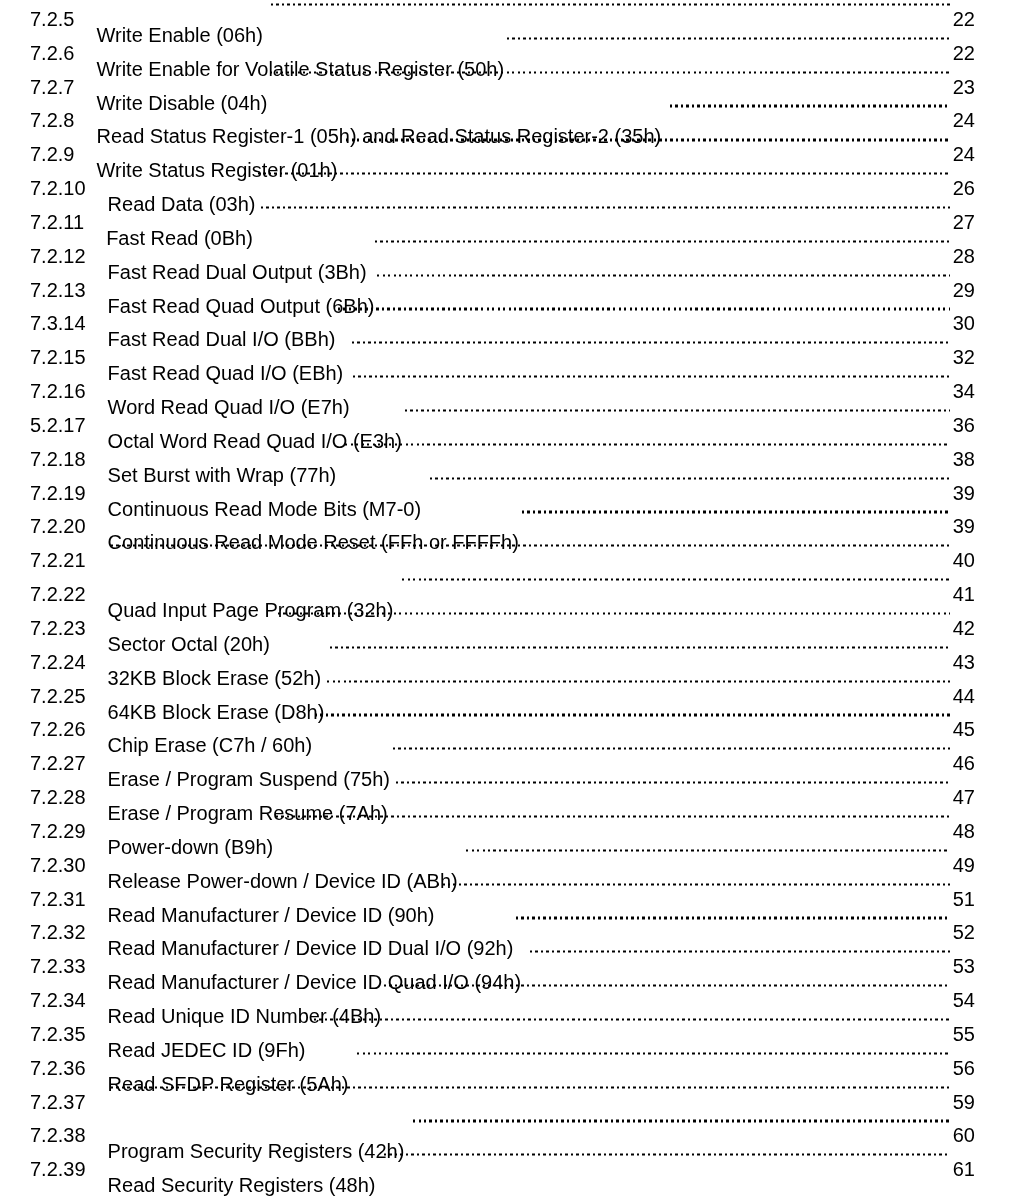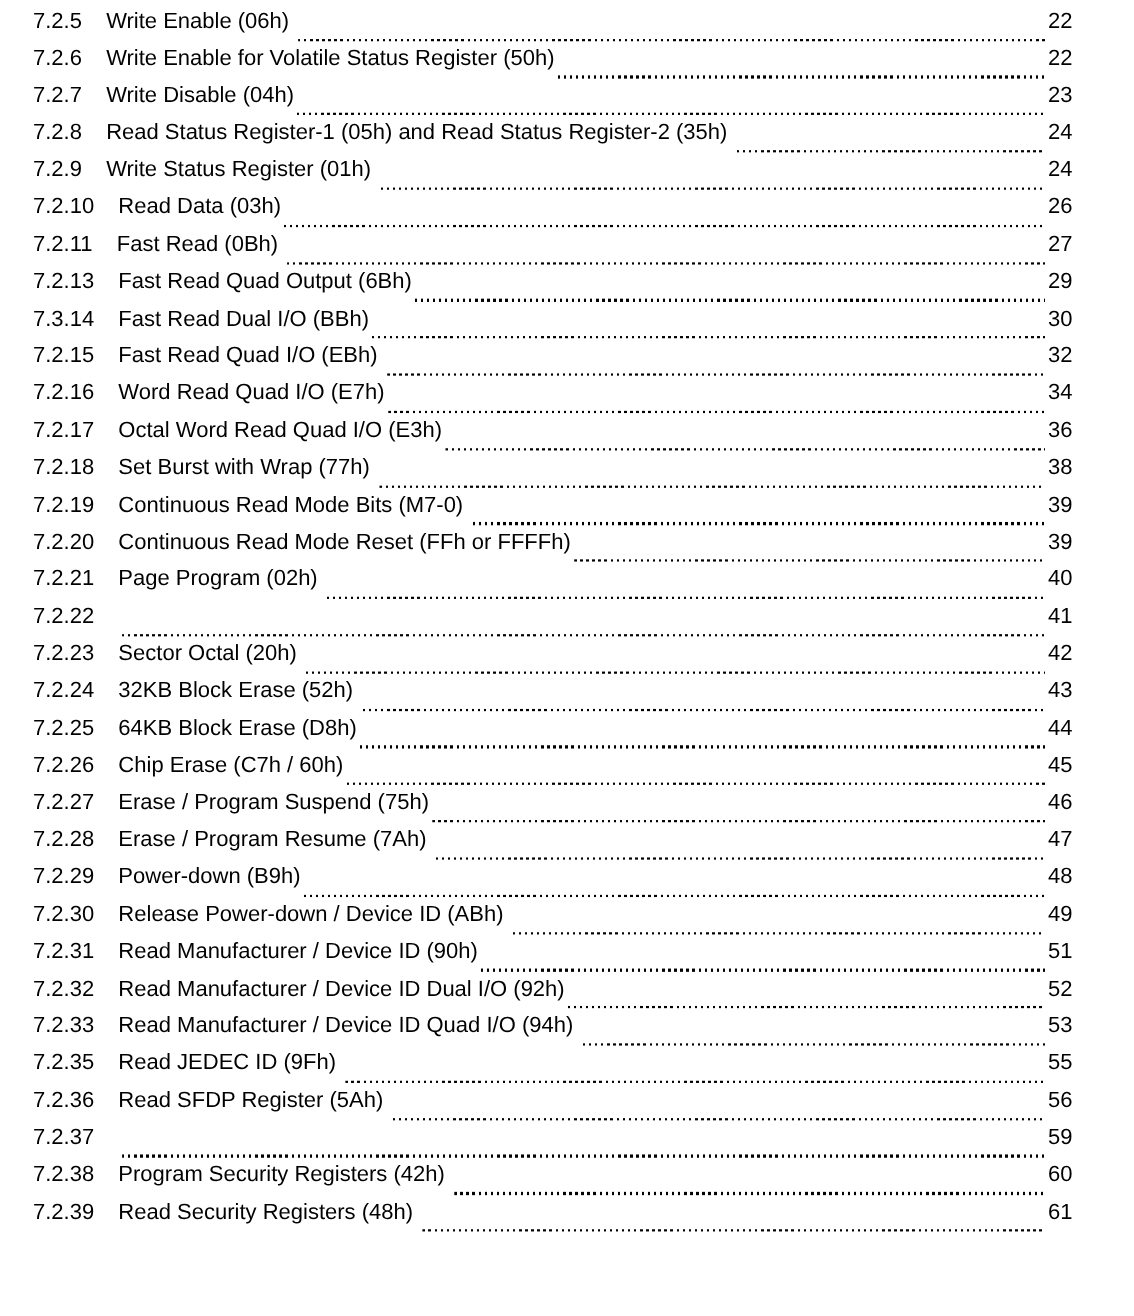--- a/index.html
+++ b/index.html
@@ -14,21 +14,21 @@
     background: #ffffff;
     color: #000000;
   }
   .toc-page {
     width: 100%;
     height: 100%;
     padding: 3px 56px 0 30px;
   }
   .toc-row {
     display: flex;
-    align-items: flex-end;
+    align-items: flex-start;
     height: 33.83px;
     line-height: 33.83px;
     white-space: pre;
     cursor: pointer;
   }
   .toc-num {
     flex: 0 0 auto;
     margin-right: 22px;
   }
   .toc-title {
@@ -100,20 +100,26 @@
     <span class="toc-pagenum">26</span>
   </div>
 
   <div class="toc-row">
     <span class="toc-num">7.2.11</span>
     <span class="toc-title">Fast Read (0Bh) </span>
     <span class="toc-dots"></span>
     <span class="toc-pagenum">27</span>
   </div>
 
+  <div class="toc-row">
+    <span class="toc-num">7.2.12</span>
+    <span class="toc-title">Fast Read Dual Output (3Bh) </span>
+    <span class="toc-dots"></span>
+    <span class="toc-pagenum">28</span>
+  </div>
 
   <div class="toc-row">
     <span class="toc-num">7.2.13</span>
     <span class="toc-title">Fast Read Quad Output (6Bh)</span>
     <span class="toc-dots"></span>
     <span class="toc-pagenum">29</span>
   </div>
 
   <div class="toc-row">
     <span class="toc-num">7.3.14</span>
@@ -130,21 +136,21 @@
   </div>
 
   <div class="toc-row">
     <span class="toc-num">7.2.16</span>
     <span class="toc-title">Word Read Quad I/O (E7h)</span>
     <span class="toc-dots"></span>
     <span class="toc-pagenum">34</span>
   </div>
 
   <div class="toc-row">
-    <span class="toc-num">7.2.17</span>
+    <span class="toc-num">5.2.17</span>
     <span class="toc-title">Octal Word Read Quad I/O (E3h)</span>
     <span class="toc-dots"></span>
     <span class="toc-pagenum">36</span>
   </div>
 
   <div class="toc-row">
     <span class="toc-num">7.2.18</span>
     <span class="toc-title">Set Burst with Wrap (77h) </span>
     <span class="toc-dots"></span>
     <span class="toc-pagenum">38</span>
@@ -159,27 +165,27 @@
 
   <div class="toc-row">
     <span class="toc-num">7.2.20</span>
     <span class="toc-title">Continuous Read Mode Reset (FFh or FFFFh)</span>
     <span class="toc-dots"></span>
     <span class="toc-pagenum">39</span>
   </div>
 
   <div class="toc-row">
     <span class="toc-num">7.2.21</span>
-    <span class="toc-title">Page Program (02h) </span>
     <span class="toc-dots"></span>
     <span class="toc-pagenum">40</span>
   </div>
 
   <div class="toc-row">
     <span class="toc-num">7.2.22</span>
+    <span class="toc-title">Quad Input Page Program (32h) </span>
     <span class="toc-dots"></span>
     <span class="toc-pagenum">41</span>
   </div>
 
   <div class="toc-row">
     <span class="toc-num">7.2.23</span>
     <span class="toc-title">Sector Octal (20h) </span>
     <span class="toc-dots"></span>
     <span class="toc-pagenum">42</span>
   </div>
@@ -247,20 +253,26 @@
     <span class="toc-pagenum">52</span>
   </div>
 
   <div class="toc-row">
     <span class="toc-num">7.2.33</span>
     <span class="toc-title">Read Manufacturer / Device ID Quad I/O (94h) </span>
     <span class="toc-dots"></span>
     <span class="toc-pagenum">53</span>
   </div>
 
+  <div class="toc-row">
+    <span class="toc-num">7.2.34</span>
+    <span class="toc-title">Read Unique ID Number (4Bh)</span>
+    <span class="toc-dots"></span>
+    <span class="toc-pagenum">54</span>
+  </div>
 
   <div class="toc-row">
     <span class="toc-num">7.2.35</span>
     <span class="toc-title">Read JEDEC ID (9Fh) </span>
     <span class="toc-dots"></span>
     <span class="toc-pagenum">55</span>
   </div>
 
   <div class="toc-row">
     <span class="toc-num">7.2.36</span>

